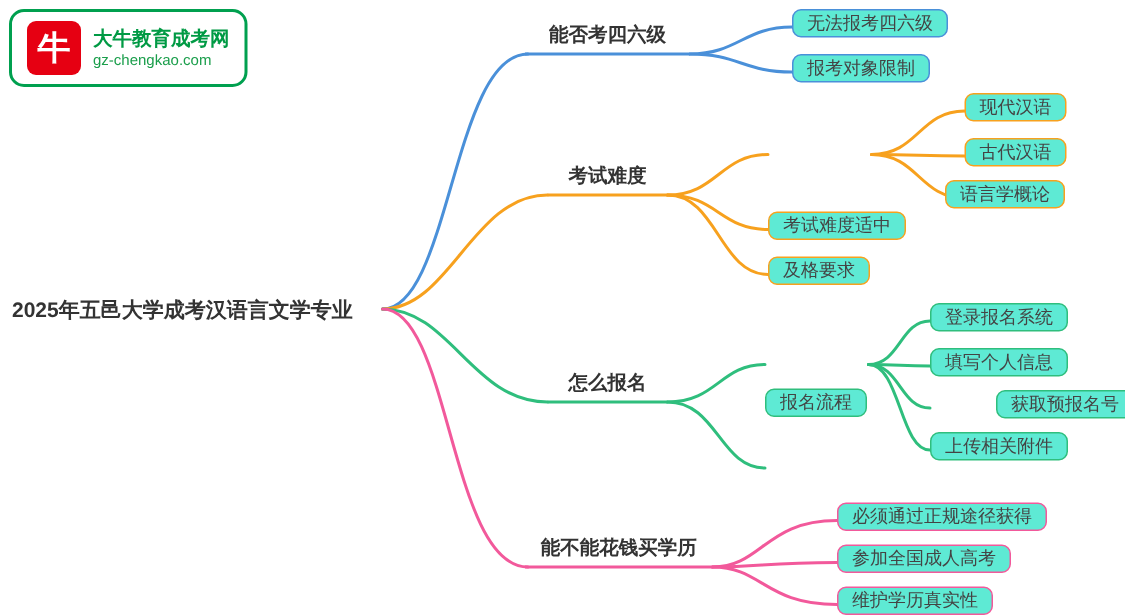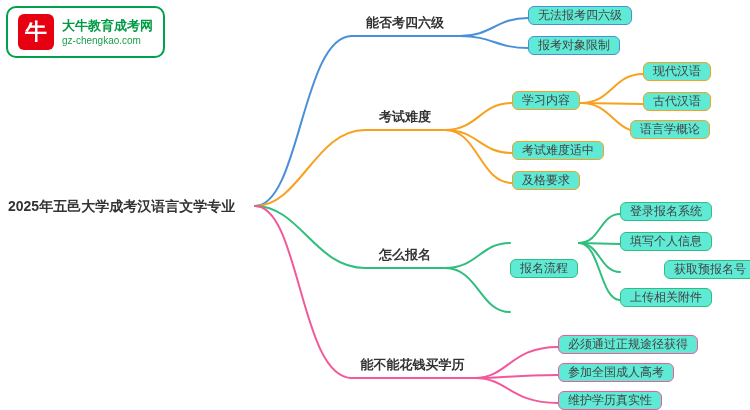--- a/index.html
+++ b/index.html
@@ -75,21 +75,20 @@
   <div class="node root" style="left:8px;top:196px;">2025年五邑大学成考汉语言文学专业</div>
 
   <div class="node branch blue" style="left:350px;top:15px;width:110px;">能否考四六级</div>
   <div class="node branch orange" style="left:365px;top:109px;width:80px;">考试难度</div>
   <div class="node branch green" style="left:365px;top:247px;width:80px;">怎么报名</div>
   <div class="node branch pink" style="left:350px;top:357px;width:125px;">能不能花钱买学历</div>
 
   <div class="node leaf blue" style="left:528px;top:6px;">无法报考四六级</div>
   <div class="node leaf blue" style="left:528px;top:36px;">报考对象限制</div>
 
-  <div class="node leaf orange" style="left:512px;top:91px;">学习内容</div>
   <div class="node leaf orange" style="left:643px;top:62px;">现代汉语</div>
   <div class="node leaf orange" style="left:643px;top:92px;">古代汉语</div>
   <div class="node leaf orange" style="left:630px;top:120px;">语言学概论</div>
   <div class="node leaf orange" style="left:512px;top:141px;">考试难度适中</div>
   <div class="node leaf orange" style="left:512px;top:171px;">及格要求</div>
 
   <div class="node leaf green" style="left:510px;top:231px;margin-top:28px;">报名流程</div>
   <div class="node leaf green" style="left:620px;top:202px;">登录报名系统</div>
   <div class="node leaf green" style="left:620px;top:232px;">填写个人信息</div>
   <div class="node leaf green" style="left:620px;top:260px;margin-left:44px;">获取预报名号</div>

